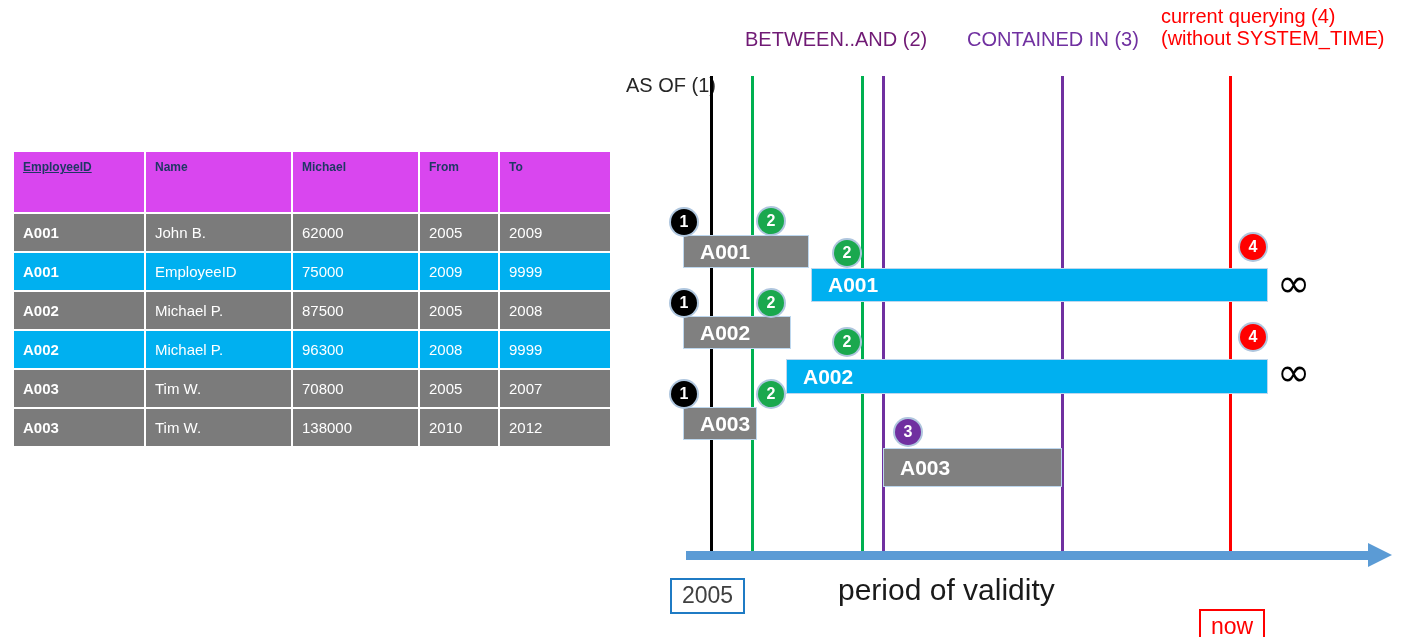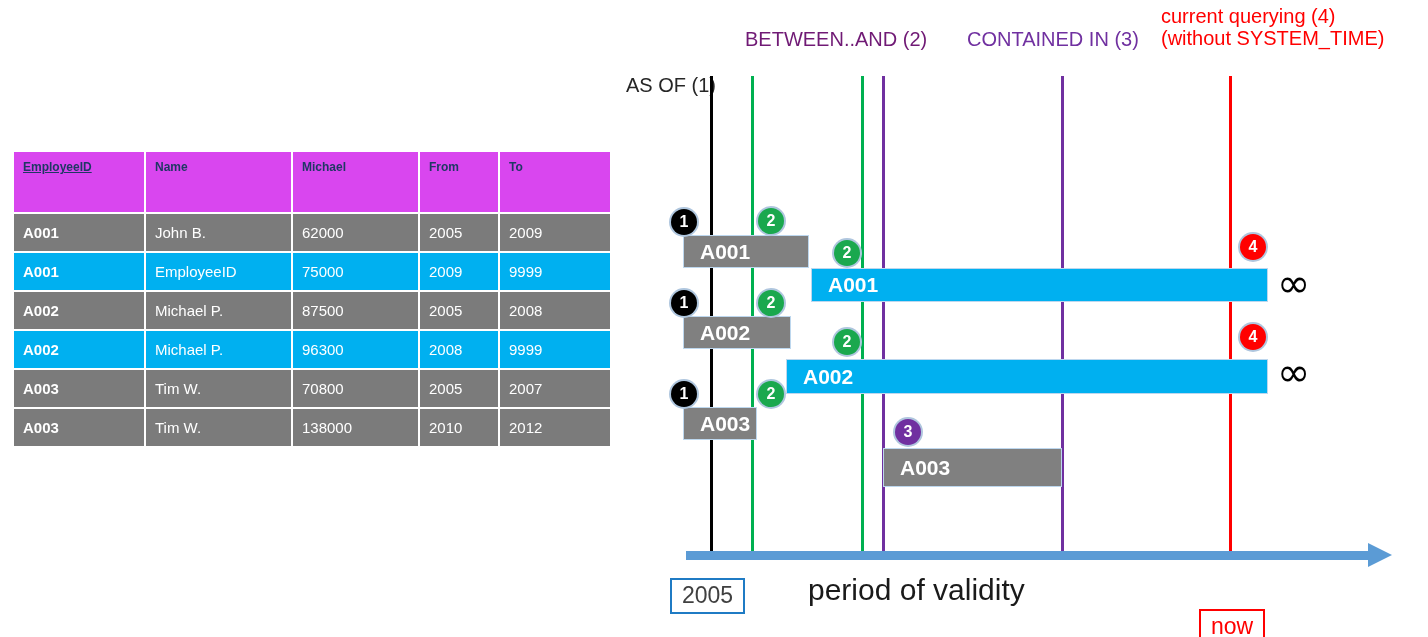--- a/index.html
+++ b/index.html
@@ -191,21 +191,21 @@
     color: #404040;
   }
   #label-now {
     left: 1199px; top: 578px;
     border-color: #FF0000;
     color: #FF0000;
     margin-top: 31px;
   }
   #label-period {
     position: absolute;
-    left: 808px;
+    left: 838px;
     top: 573px;
     font-size: 30px;
     color: #1A1A1A;
     white-space: nowrap;
     text-align: right;
   }
 </style>
 </head>
 <body>
 

